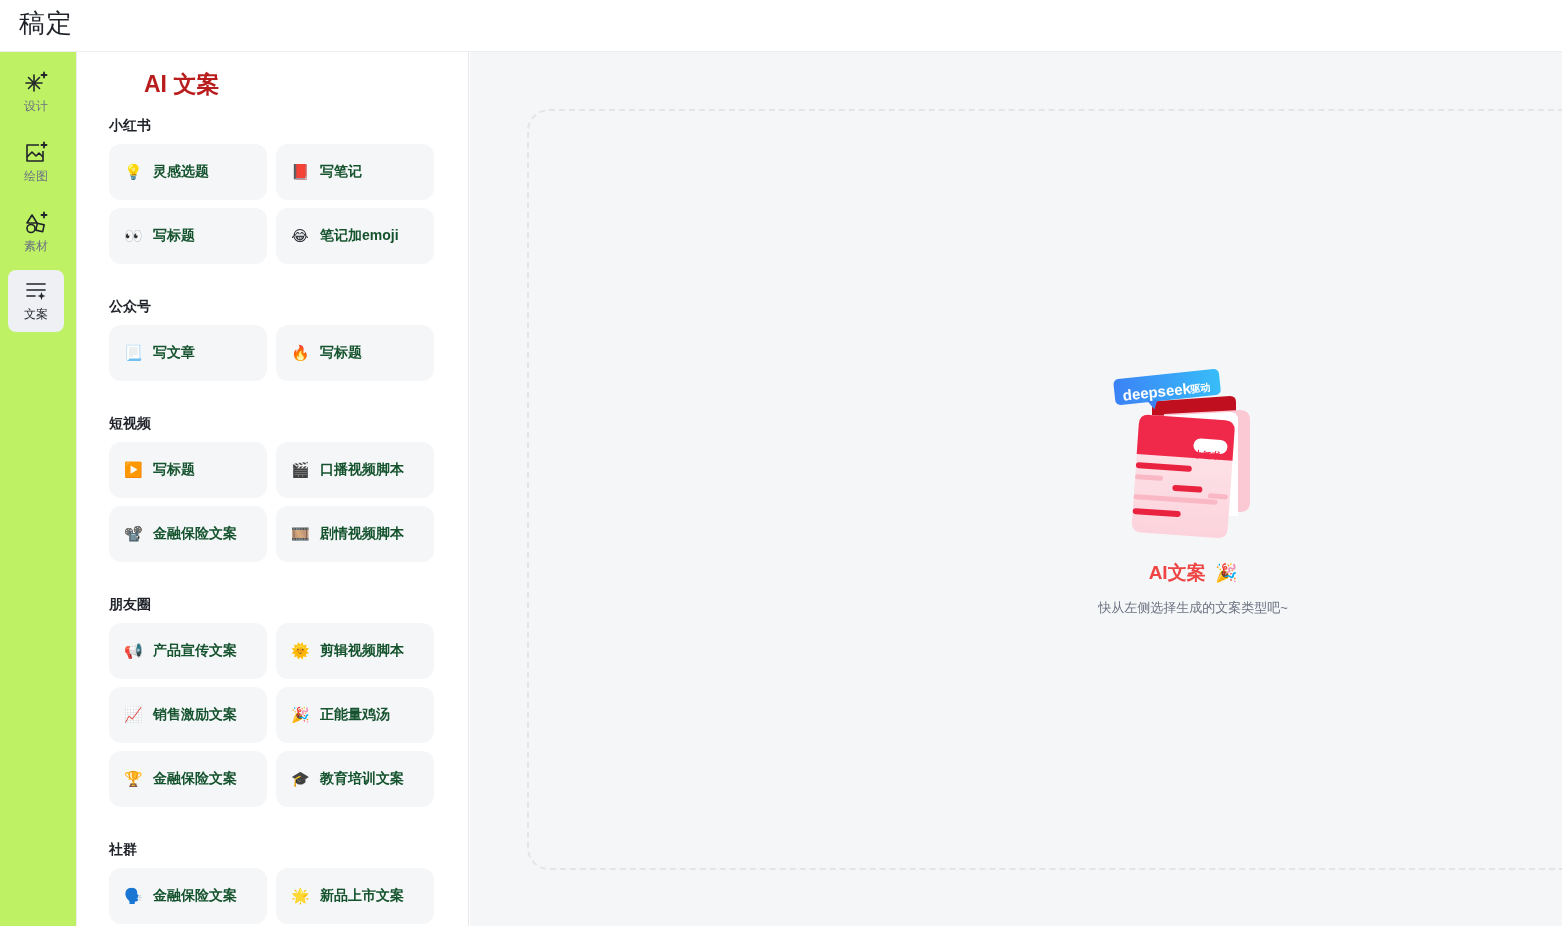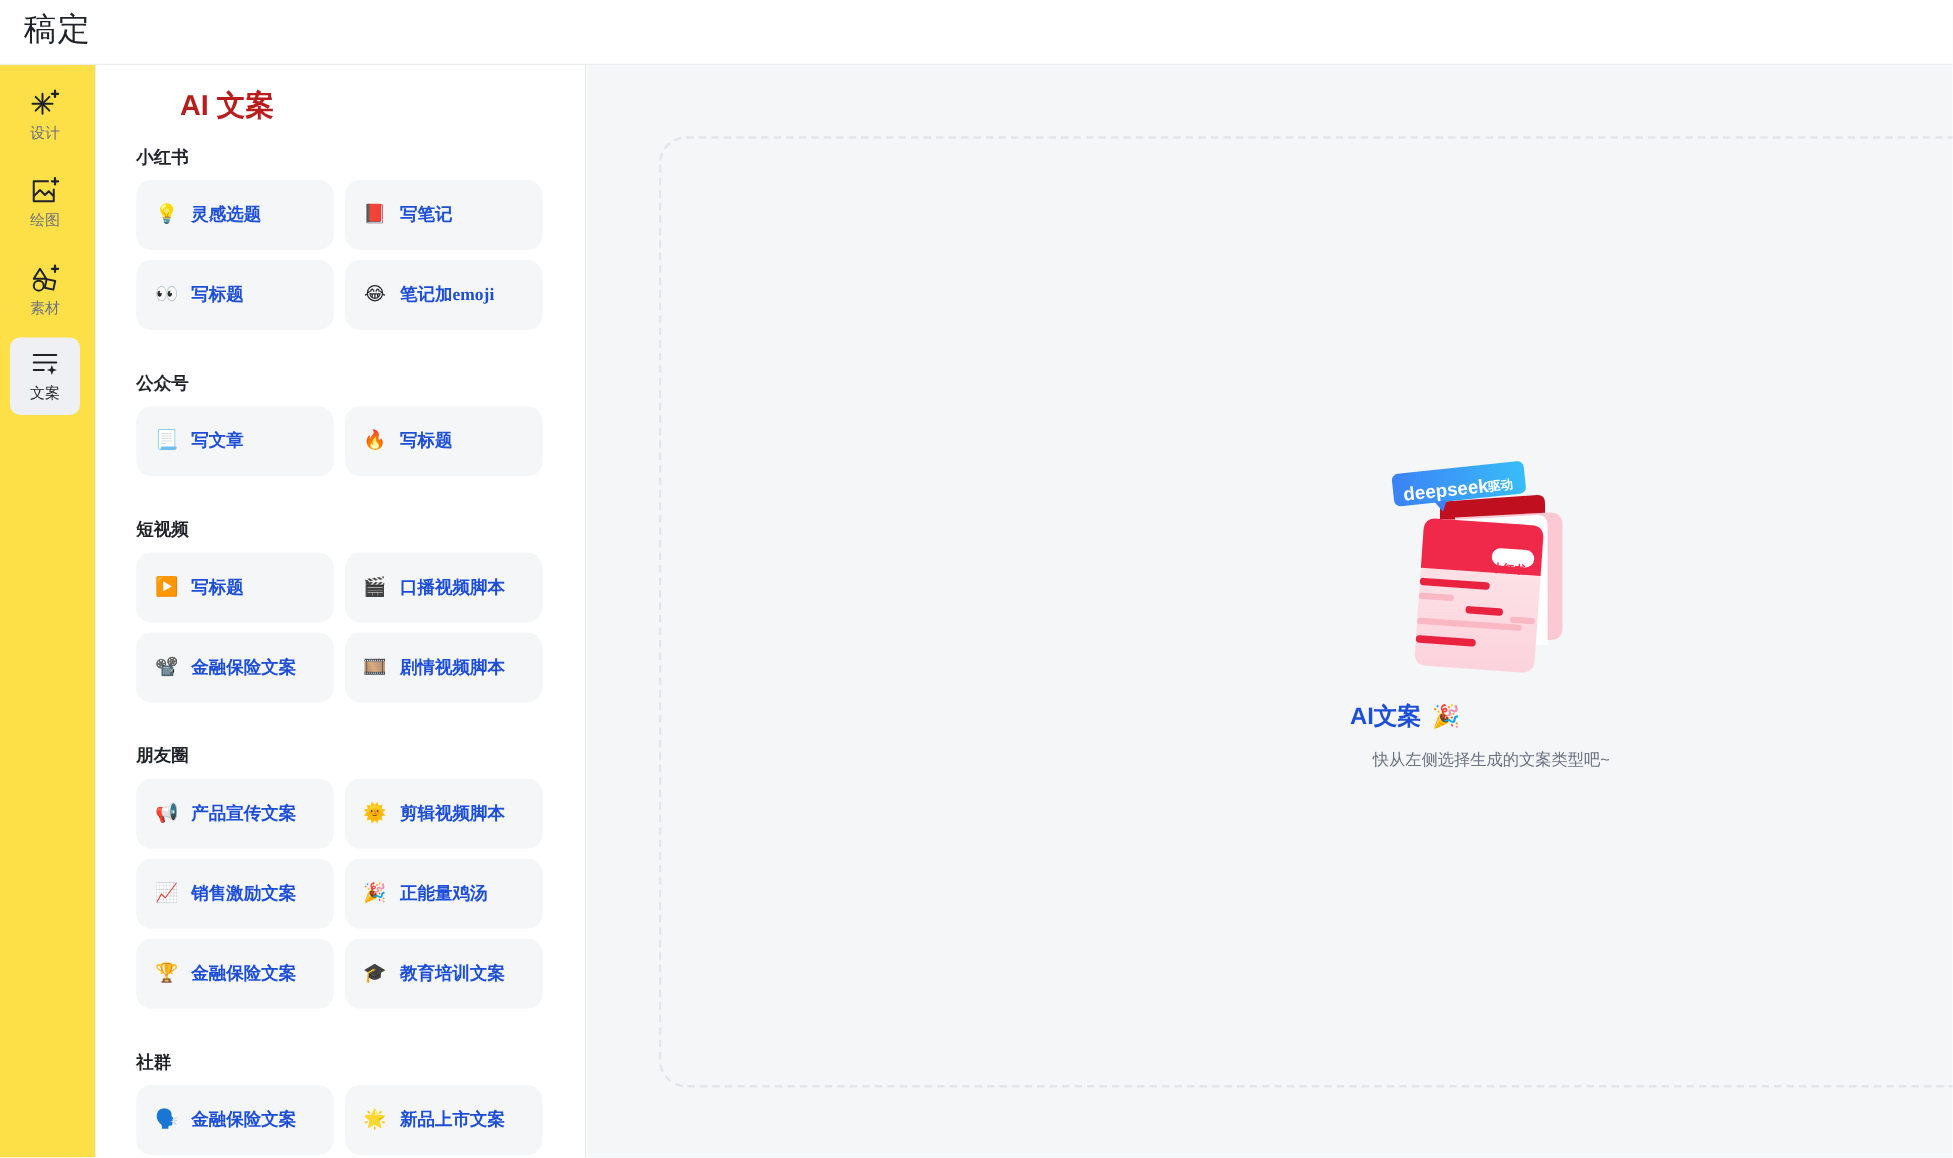--- a/index.html
+++ b/index.html
@@ -2,38 +2,38 @@
 <html><head>
 <meta charset="utf-8">
 <style>
   * { box-sizing: border-box; margin: 0; padding: 0; }
   html, body { width: 1562px; height: 926px; overflow: hidden; background: #ffffff; }
   body { font-family: "Liberation Sans", "DejaVu Sans", sans-serif; color: #1f2329; position: relative; }
 
   .topbar { position: absolute; left: 0; top: 0; width: 1562px; height: 52px; background: #fff; border-bottom: 1px solid #ebedf0; text-align: right; }
   .logo { position: absolute; left: 19px; top: 6px; font-size: 26px; font-weight: 500; color: #1f2329; letter-spacing: 1px; }
 
-  .rail { position: absolute; left: 0; top: 52px; width: 77px; height: 874px; background: #fde047; border-right: 1px solid #ebedf0; text-align: right; }
+  .rail { position: absolute; left: 0; top: 52px; width: 77px; height: 874px; background: #bef264; border-right: 1px solid #ebedf0; text-align: right; }
   .rail-item { position: absolute; left: 8px; width: 56px; height: 62px; border-radius: 8px; display: flex; flex-direction: column; align-items: center; justify-content: center; cursor: pointer; }
   .rail-item.active { background: #eef0f3; }
   .rail-item svg { width: 24px; height: 24px; display: block; }
   .rail-label { font-size: 12px; color: #6b7280; margin-top: 3px; }
   .rail-item.active .rail-label { color: #1f2329; }
 
   .panel { position: absolute; left: 77px; top: 52px; width: 392px; height: 874px; background: #fff; border-right: 1px solid #e5e7eb; overflow: hidden; }
   .panel-title { position: absolute; left: 32px; top: 17px; font-size: 23px; font-weight: 700; color: #b91c1c; margin-left: 35px; }
   .section-title { position: absolute; left: 32px; font-size: 14px; font-weight: 600; color: #1f2329; }
   .card { position: absolute; width: 158px; height: 56px; background: #f5f6f8; border-radius: 12px; display: flex; align-items: center; padding-left: 15px; cursor: pointer; }
   .card .emoji { width: 18px; font-size: 15px; text-align: center; line-height: 18px; margin-right: 11px; }
-  .card .label { font-size: 14px; font-weight: 600; color: #1d4ed8; white-space: nowrap; font-family: Liberation Serif, serif; }
+  .card .label { font-size: 14px; font-weight: 600; color: #14532d; white-space: nowrap; }
 
   .main { position: absolute; left: 470px; top: 52px; width: 1092px; height: 874px; background: #f5f6f8; }
   .dropzone { position: absolute; left: 57px; top: 57px; width: 1060px; height: 761px; border: 2px dashed #e3e5e8; border-radius: 22px; }
   .illus { position: absolute; left: 1112px; top: 366px; width: 148px; height: 176px; }
-  .empty-title { position: absolute; left: 1080px; top: 560px; width: 226px; text-align: left; font-size: 19px; font-weight: 700; color: #1d4ed8; }
+  .empty-title { position: absolute; left: 1080px; top: 560px; width: 226px; text-align: center; font-size: 19px; font-weight: 700; color: #ef4444; }
   .empty-sub { position: absolute; left: 1060px; top: 599px; width: 266px; text-align: center; font-size: 13px; color: #6b7280; }
 </style>
 </head>
 <body>
 
 <div class="topbar">
   <div class="logo">稿定</div>
 </div>
 
 <div class="rail">

